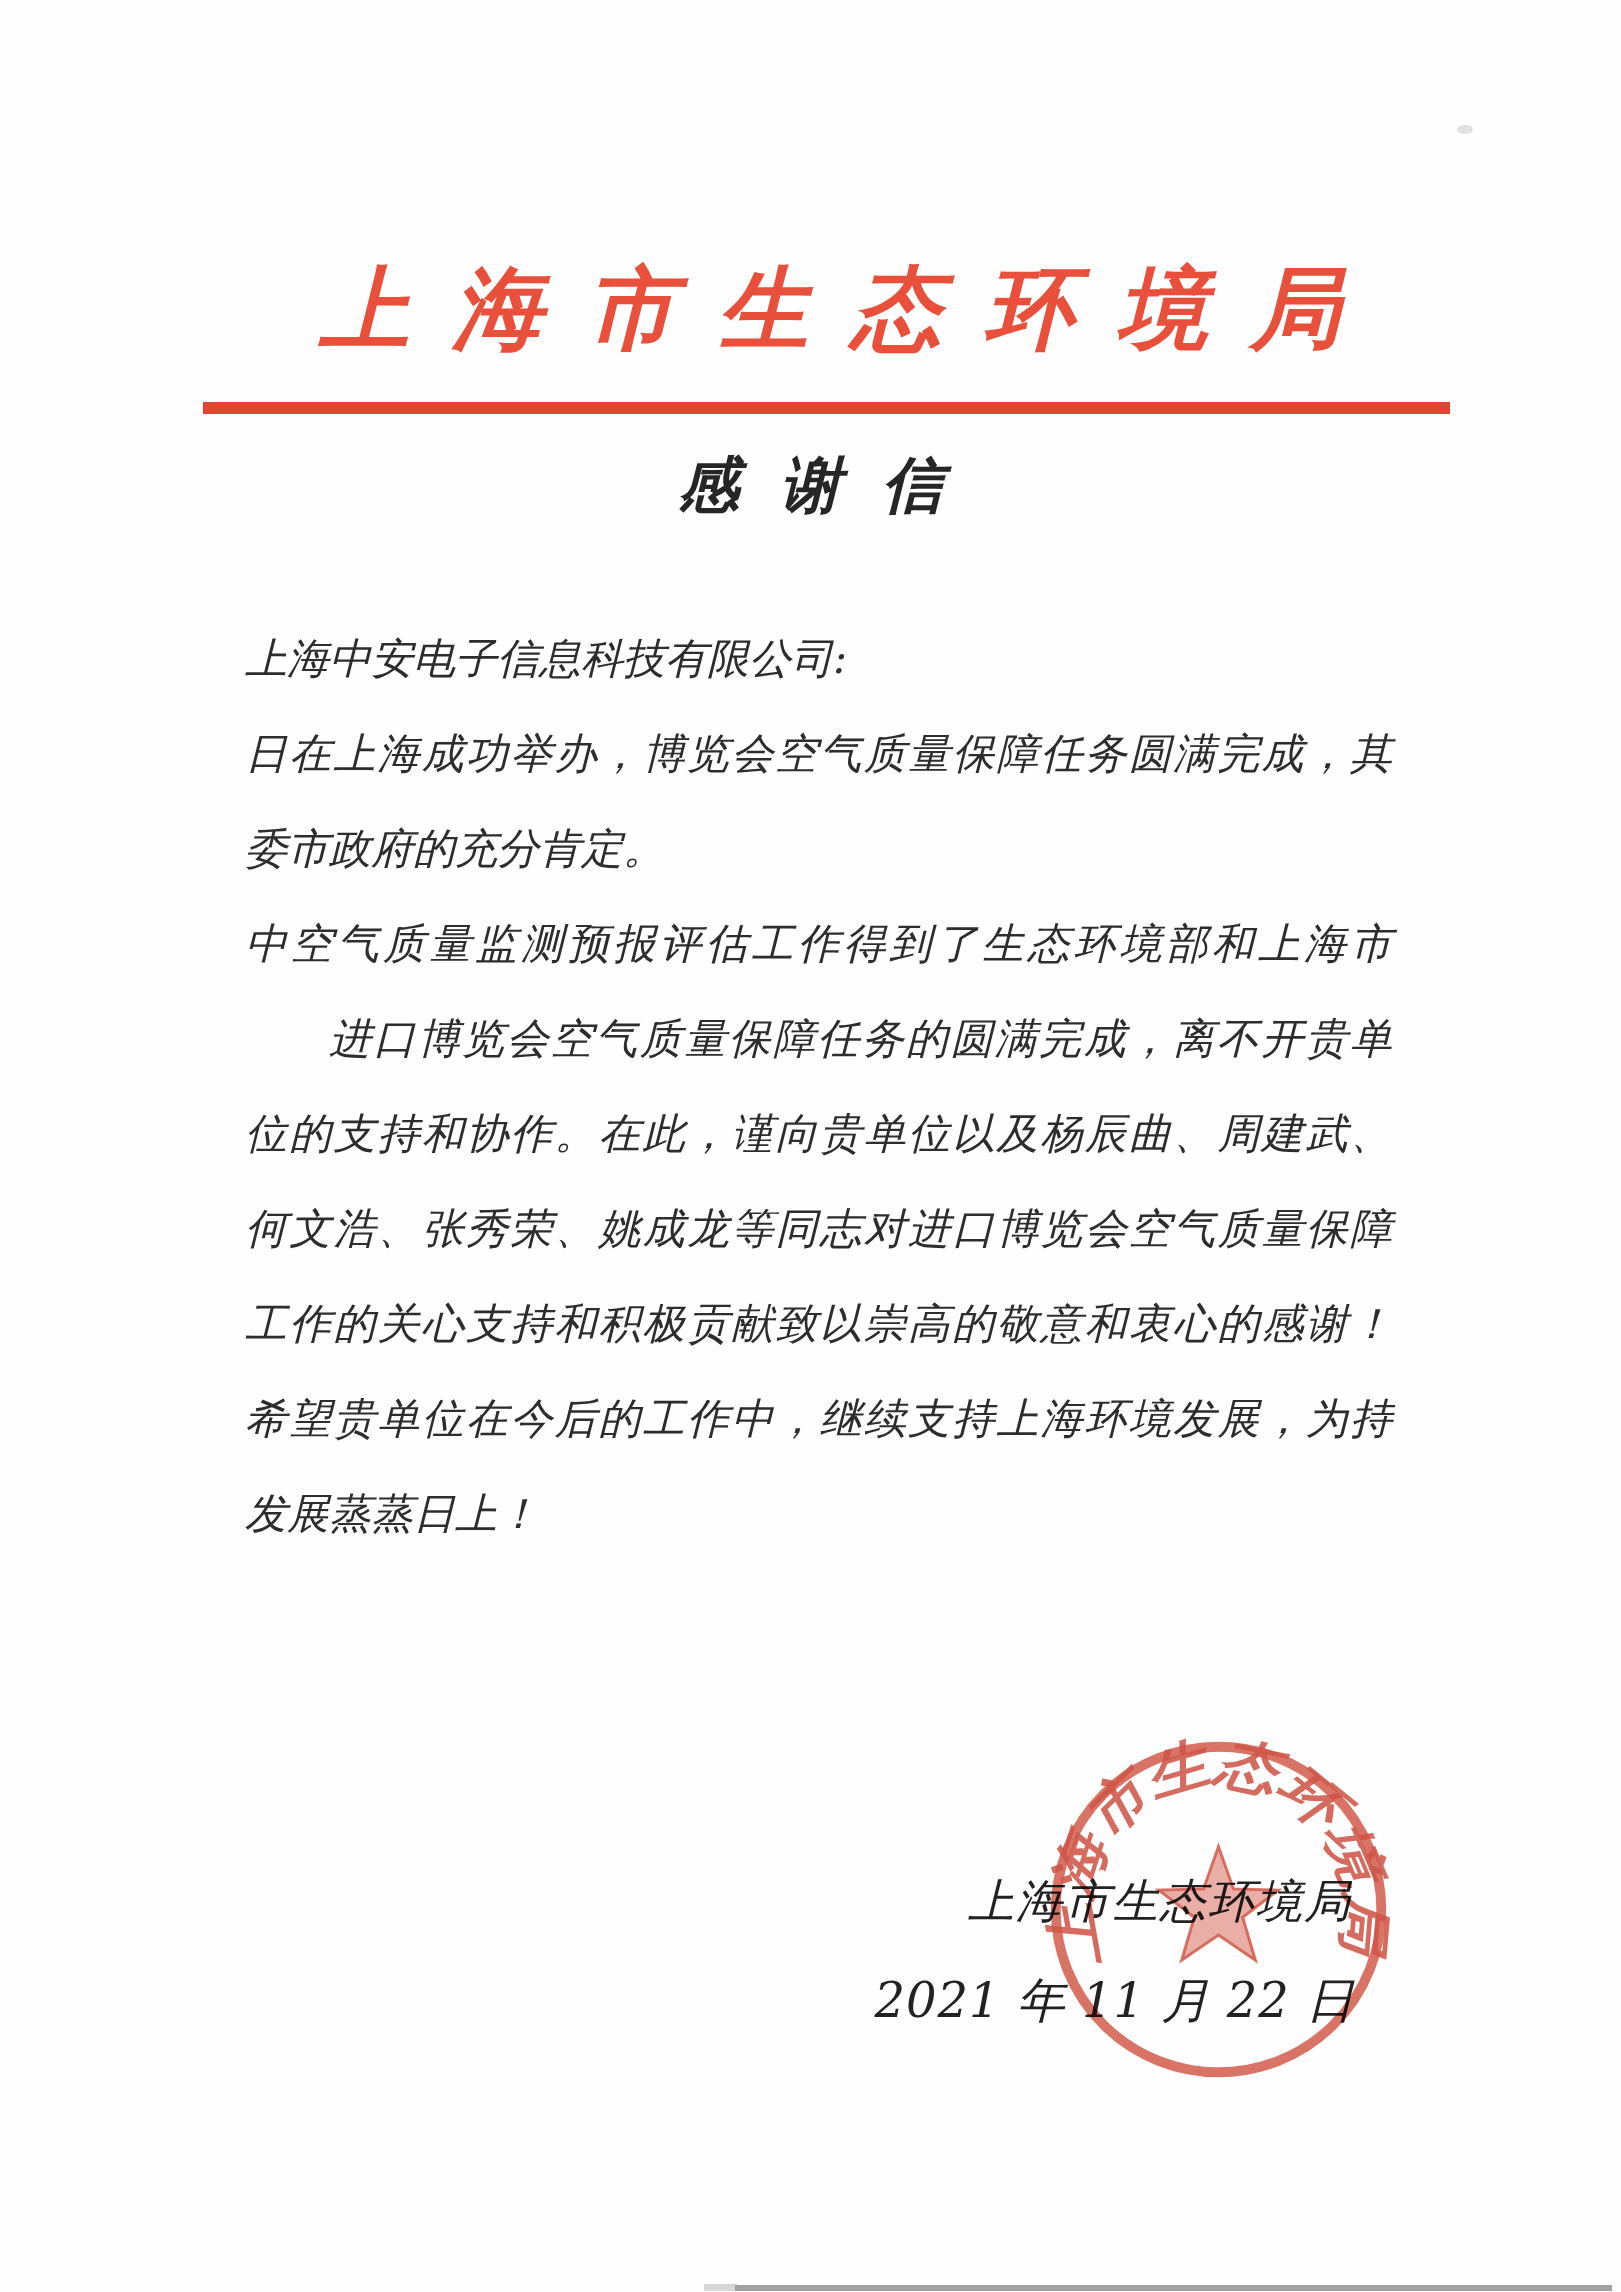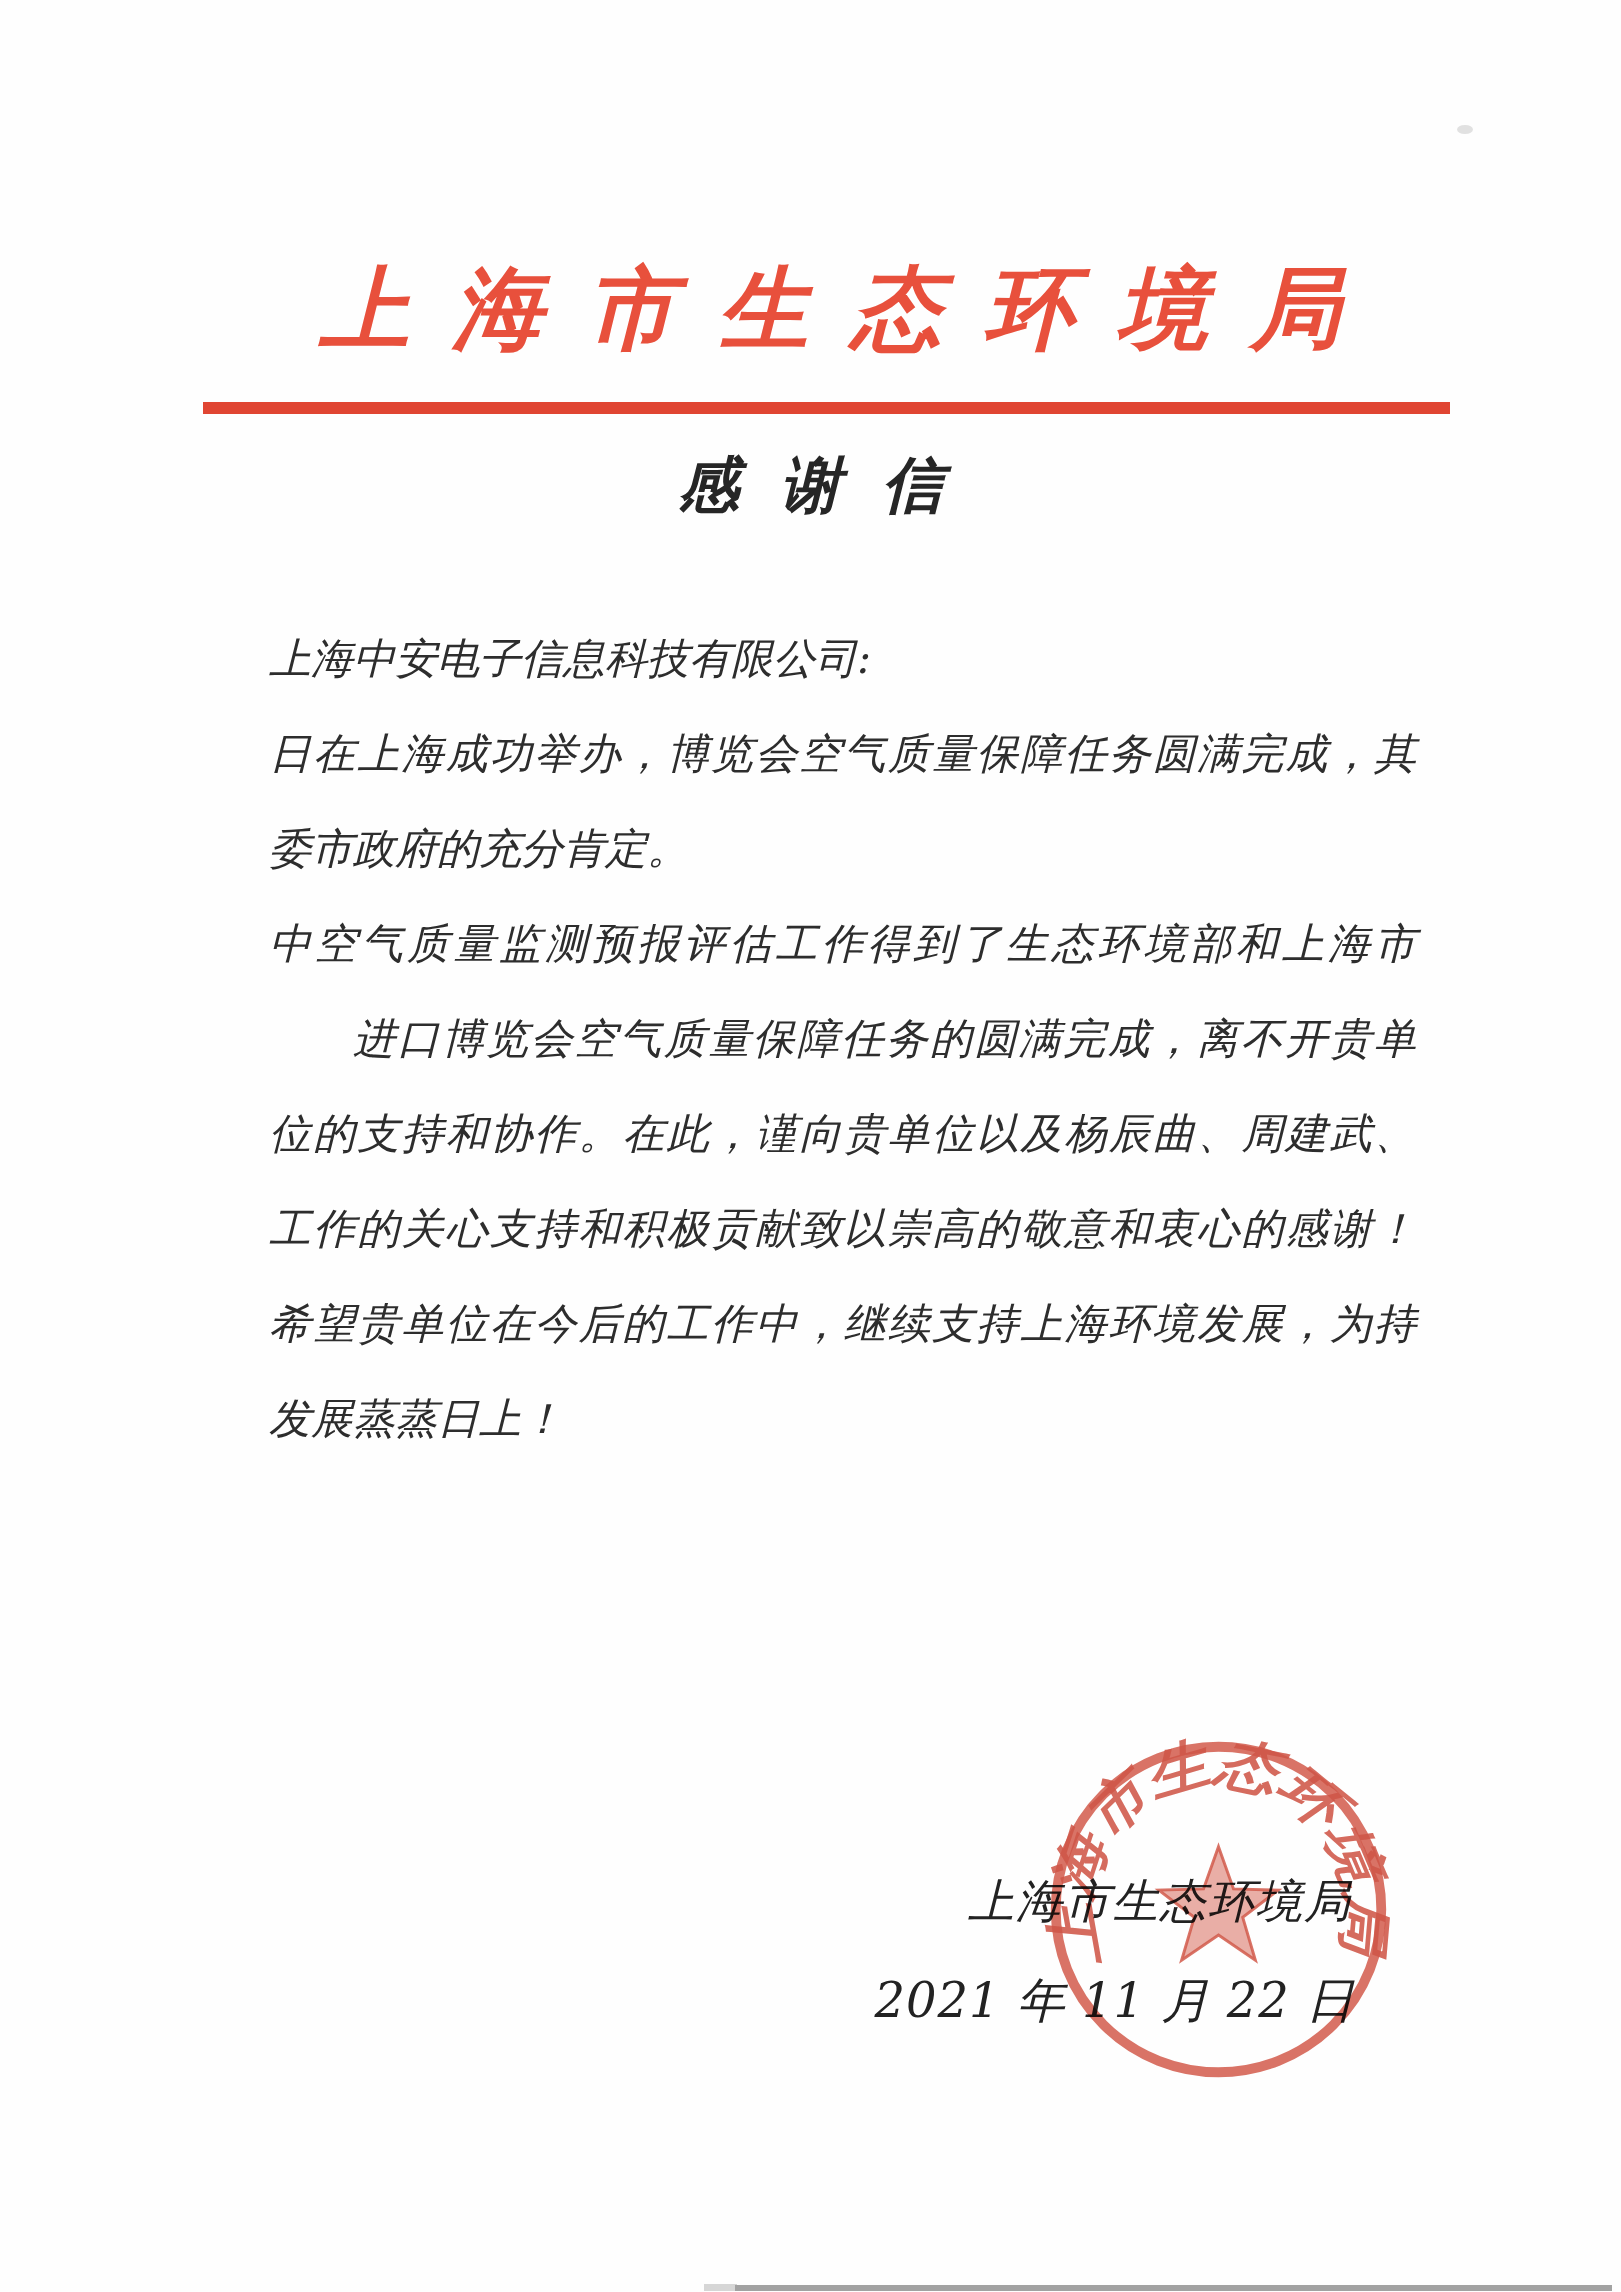--- a/index.html
+++ b/index.html
@@ -34,21 +34,20 @@
     letter-spacing:41px;
     transform:translateX(20.6px);
     color:#262626;
     white-space:nowrap;
   }
   
   .letter-body{
     position:absolute;top:611px;left:245px;width:1147px;
     color:#2d2d2d;
     font-size:42px;
-    margin-left:24px;
   }
   .letter-body .line{
     height:95px;line-height:95px;
     white-space:nowrap;
   }
   .letter-body .line.wrapline{
     white-space:normal;
     text-align:justify;
     text-align-last:justify;
     text-justify:inter-character;
@@ -105,20 +104,21 @@
   <div class="doc-title">感谢信</div>
 
   <div class="letter-body">
     <div class="line plain">上海中安电子信息科技有限公司:</div>
 
       <div class="line wrapline">日在上海成功举办，博览会空气质量保障任务圆满完成，其</div>
       <div class="line plain">委市政府的充分肯定。</div>
       <div class="line wrapline">中空气质量监测预报评估工作得到了生态环境部和上海市</div>
       <div class="line wrapline indent">进口博览会空气质量保障任务的圆满完成，离不开贵单</div>
       <div class="line wrapline">位的支持和协作。在此，谨向贵单位以及杨辰曲、周建武、</div>
+      <div class="line wrapline">何文浩、张秀荣、姚成龙等同志对进口博览会空气质量保障</div>
       <div class="line wrapline">工作的关心支持和积极贡献致以崇高的敬意和衷心的感谢！</div>
       <div class="line wrapline">希望贵单位在今后的工作中，继续支持上海环境发展，为持</div>
       <div class="line plain">发展蒸蒸日上！</div>
     </div>
 
   <div class="sig-org">上海市生态环境局</div>
 
   <div class="sig-date">2021 年 11 月 22 日</div>
 
   <svg class="seal" viewBox="0 0 360 360" xmlns="http://www.w3.org/2000/svg">

